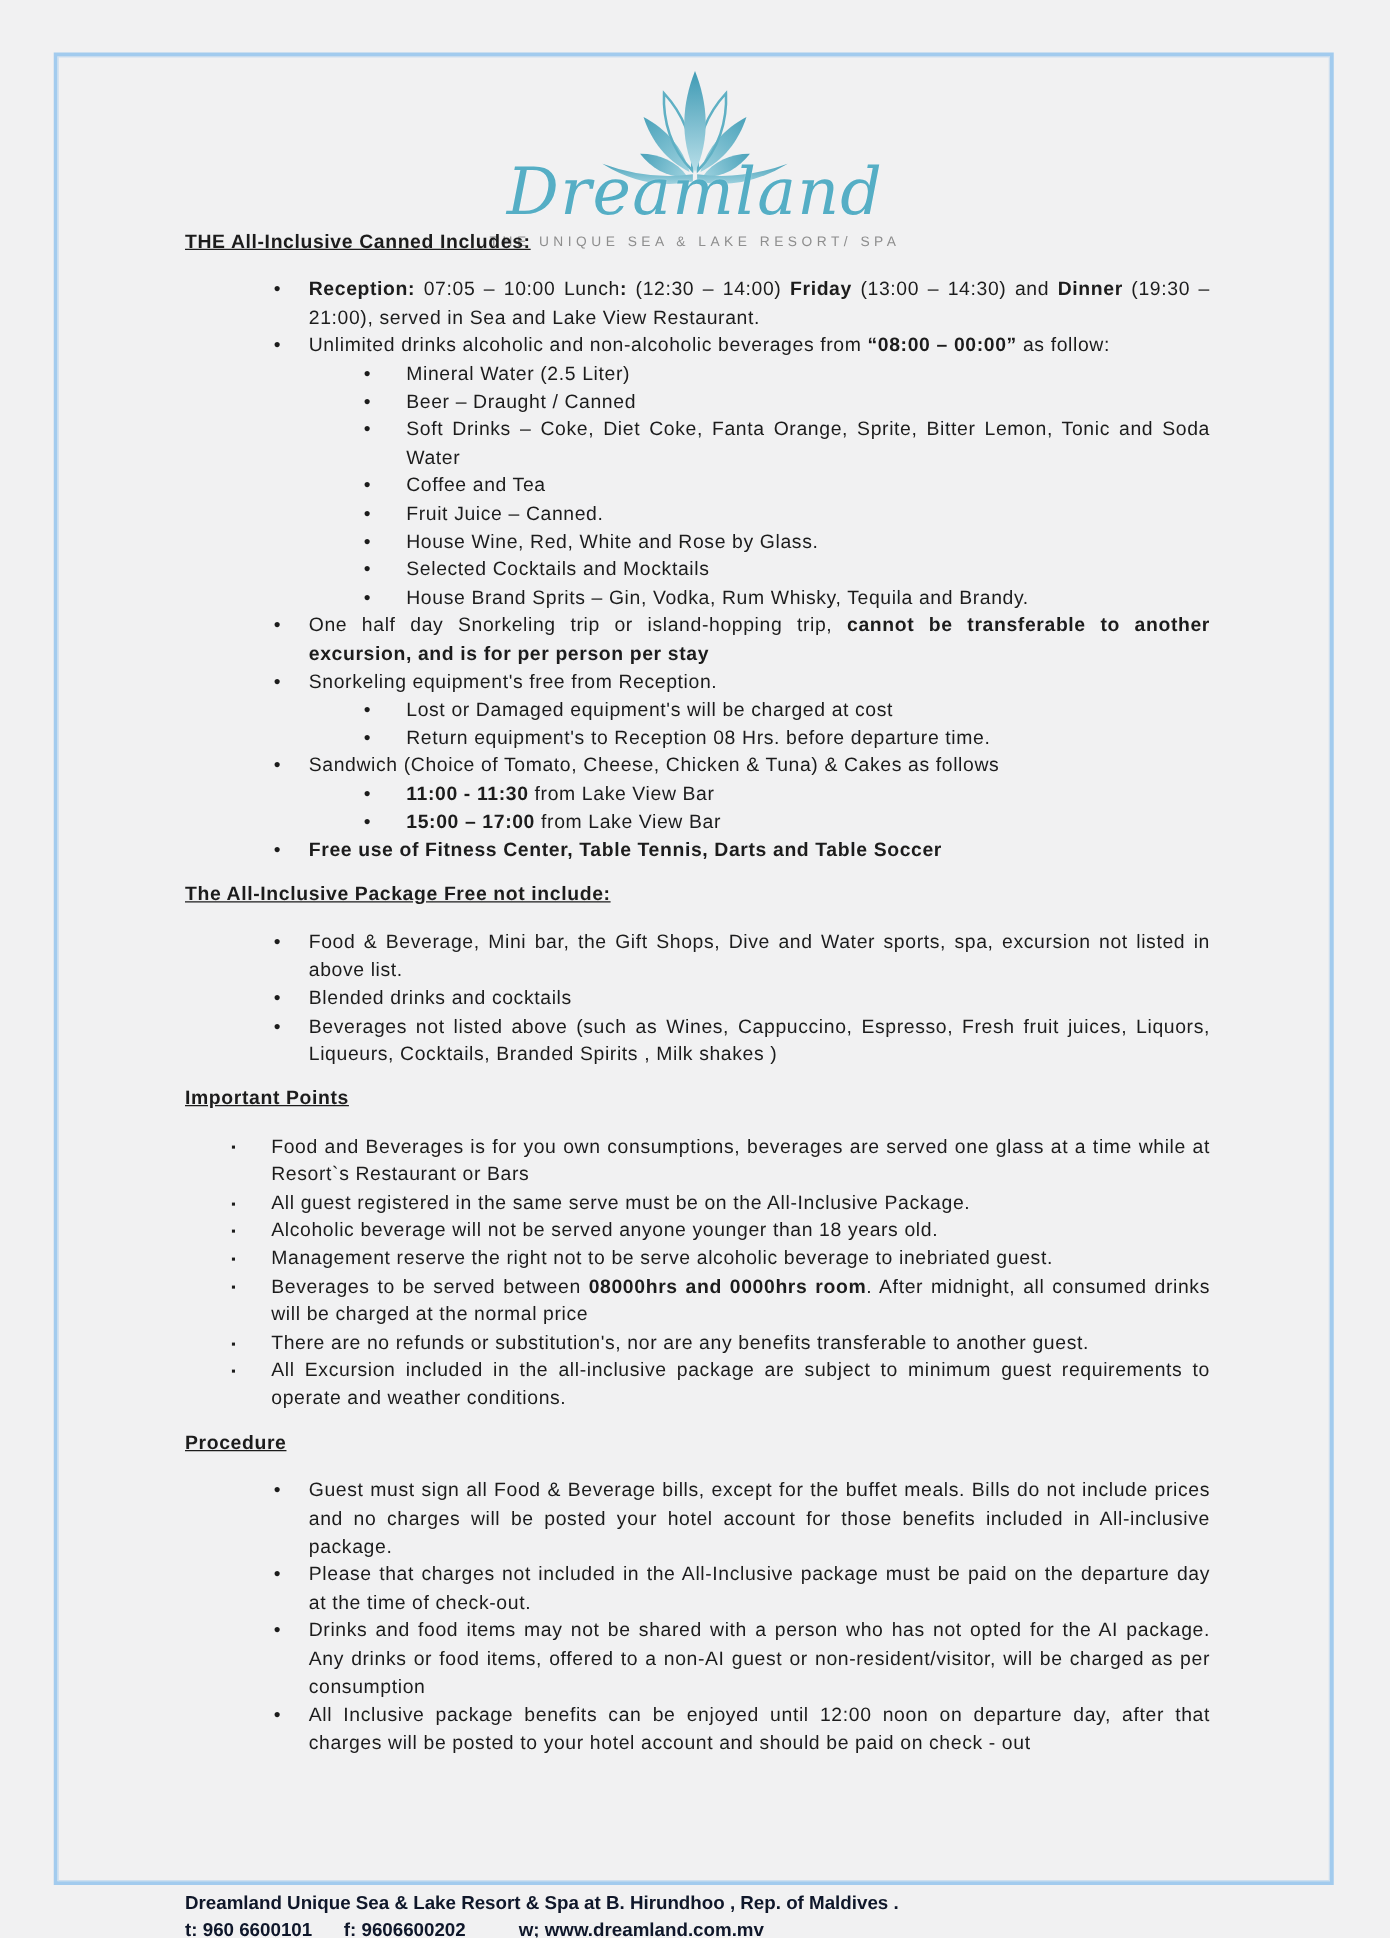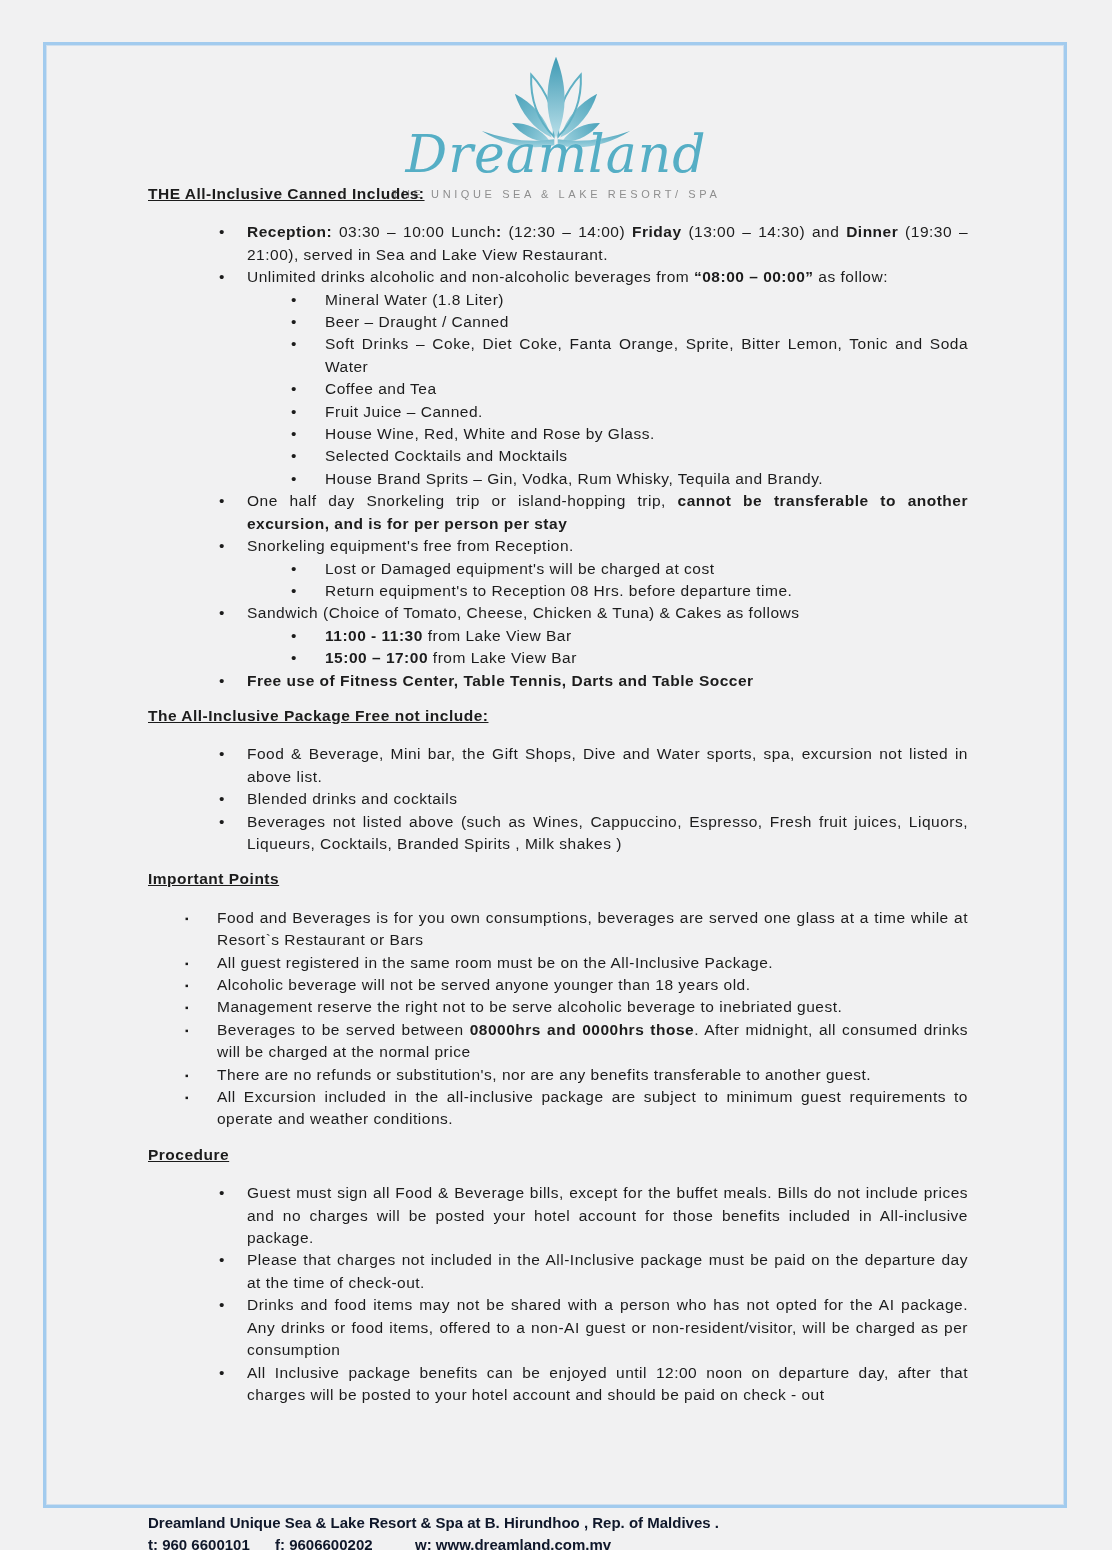--- a/index.html
+++ b/index.html
@@ -95,23 +95,23 @@
     <path d="M108,106 Q66,112 22,96 Q64,122 108,113 Z" fill="url(#lg2)"></path>
     <path d="M112,106 Q154,112 198,96 Q156,122 112,113 Z" fill="url(#lg2)"></path>
   </svg>
   <div class="brand">Dreamland</div>
   <div class="tagline">THE UNIQUE SEA &amp; LAKE RESORT/ SPA</div>
 </div>
 
 <main class="content">
     <div class="sec-heading">THE All-Inclusive Canned Includes:</div>
     <div class="sec-list">
-      <div class="li l1"><span class="bullet">•</span><span class="b">Reception:</span><span> 03:30 – 10:00 Lunch</span><span class="b">:</span><span> (12:30 – 14:00) </span><span class="b">Friday</span><span> (13:00 – 14:30) and </span><span class="b">Dinner</span><span> (19:30 – 21:00), served in Sea and Lake View Restaurant.</span></div>
+      <div class="li l1"><span class="bullet">•</span><span class="b">Reception:</span><span> 07:05 – 10:00 Lunch</span><span class="b">:</span><span> (12:30 – 14:00) </span><span class="b">Friday</span><span> (13:00 – 14:30) and </span><span class="b">Dinner</span><span> (19:30 – 21:00), served in Sea and Lake View Restaurant.</span></div>
       <div class="li l1"><span class="bullet">•</span><span>Unlimited drinks alcoholic and non-alcoholic beverages from </span><span class="b">“08:00 – 00:00”</span><span> as follow:</span></div>
-      <div class="li l2"><span class="bullet">•</span><span>Mineral Water (1.8 Liter)</span></div>
+      <div class="li l2"><span class="bullet">•</span><span>Mineral Water (2.5 Liter)</span></div>
       <div class="li l2"><span class="bullet">•</span><span>Beer – Draught / Canned</span></div>
       <div class="li l2"><span class="bullet">•</span><span>Soft Drinks – Coke, Diet Coke, Fanta Orange, Sprite, Bitter Lemon, Tonic and Soda Water</span></div>
       <div class="li l2"><span class="bullet">•</span><span>Coffee and Tea</span></div>
       <div class="li l2"><span class="bullet">•</span><span>Fruit Juice – Canned.</span></div>
       <div class="li l2"><span class="bullet">•</span><span>House Wine, Red, White and Rose by Glass.</span></div>
       <div class="li l2"><span class="bullet">•</span><span>Selected Cocktails and Mocktails</span></div>
       <div class="li l2"><span class="bullet">•</span><span>House Brand Sprits – Gin, Vodka, Rum Whisky, Tequila and Brandy.</span></div>
       <div class="li l1"><span class="bullet">•</span><span>One half day Snorkeling trip or island-hopping trip, </span><span class="b">cannot be transferable to another excursion, and is for per person per stay</span></div>
       <div class="li l1"><span class="bullet">•</span><span>Snorkeling equipment's free from Reception.</span></div>
       <div class="li l2"><span class="bullet">•</span><span>Lost or Damaged equipment's will be charged at cost</span></div>
@@ -123,24 +123,24 @@
     </div>
     <div class="sec-heading">The All-Inclusive Package Free not include:</div>
     <div class="sec-list">
       <div class="li l1"><span class="bullet">•</span><span>Food &amp; Beverage, Mini bar, the Gift Shops, Dive and Water sports, spa, excursion not listed in above list.</span></div>
       <div class="li l1"><span class="bullet">•</span><span>Blended drinks and cocktails</span></div>
       <div class="li l1"><span class="bullet">•</span><span>Beverages not listed above (such as Wines, Cappuccino, Espresso, Fresh fruit juices, Liquors, Liqueurs, Cocktails, Branded Spirits , Milk shakes )</span></div>
     </div>
     <div class="sec-heading">Important Points</div>
     <div class="sec-list">
       <div class="li sq"><span class="bullet">▪</span><span>Food and Beverages is for you own consumptions, beverages are served one glass at a time while at Resort`s Restaurant or Bars</span></div>
-      <div class="li sq"><span class="bullet">▪</span><span>All guest registered in the same room must be on the All-Inclusive Package.</span></div>
+      <div class="li sq"><span class="bullet">▪</span><span>All guest registered in the same serve must be on the All-Inclusive Package.</span></div>
       <div class="li sq"><span class="bullet">▪</span><span>Alcoholic beverage will not be served anyone younger than 18 years old.</span></div>
       <div class="li sq"><span class="bullet">▪</span><span>Management reserve the right not to be serve alcoholic beverage to inebriated guest.</span></div>
-      <div class="li sq"><span class="bullet">▪</span><span>Beverages to be served between </span><span class="b">08000hrs and 0000hrs those</span><span>. After midnight, all consumed drinks will be charged at the normal price</span></div>
+      <div class="li sq"><span class="bullet">▪</span><span>Beverages to be served between </span><span class="b">08000hrs and 0000hrs room</span><span>. After midnight, all consumed drinks will be charged at the normal price</span></div>
       <div class="li sq"><span class="bullet">▪</span><span>There are no refunds or substitution's, nor are any benefits transferable to another guest.</span></div>
       <div class="li sq"><span class="bullet">▪</span><span>All Excursion included in the all-inclusive package are subject to minimum guest requirements to operate and weather conditions.</span></div>
     </div>
     <div class="sec-heading">Procedure</div>
     <div class="sec-list">
       <div class="li l1"><span class="bullet">•</span><span>Guest must sign all Food &amp; Beverage bills, except for the buffet meals. Bills do not include prices and no charges will be posted your hotel account for those benefits included in All-inclusive package.</span></div>
       <div class="li l1"><span class="bullet">•</span><span>Please that charges not included in the All-Inclusive package must be paid on the departure day at the time of check-out.</span></div>
       <div class="li l1"><span class="bullet">•</span><span>Drinks and food items may not be shared with a person who has not opted for the AI package. Any drinks or food items, offered to a non-AI guest or non-resident/visitor, will be charged as per consumption</span></div>
       <div class="li l1"><span class="bullet">•</span><span>All Inclusive package benefits can be enjoyed until 12:00 noon on departure day, after that charges will be posted to your hotel account and should be paid on check - out</span></div>
     </div>

